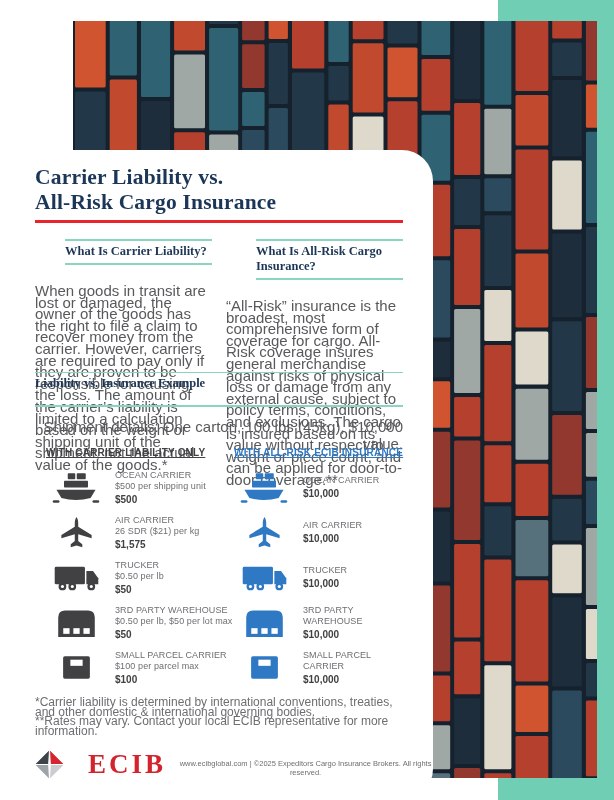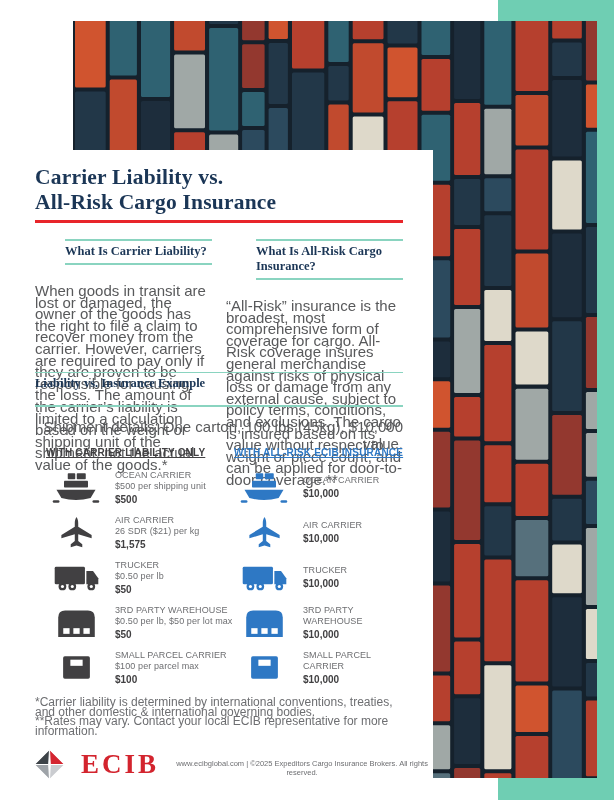--- a/index.html
+++ b/index.html
@@ -6,21 +6,21 @@
   body{
     width:614px;height:800px;position:relative;overflow:hidden;background:#fff;
     font-family:"Liberation Sans",sans-serif;color:#58595b;
   }
   
   .teal-block{position:absolute;left:498px;top:0;width:116px;height:800px;background:var(--teal,#6FCEB3);}
   
   .photo{position:absolute;left:73px;top:21px;width:524px;height:757px;background:#15212c;overflow:hidden;}
   .photo svg{display:block;}
   
-  .content{position:absolute;left:0;top:150px;width:433px;height:650px;background:#fff;}
+  .content{position:absolute;left:0;top:150px;width:433px;height:650px;background:#fff;border-radius:31px;}
 
   .title{position:absolute;left:35px;top:15px;width:368px;
     font-family:"Liberation Serif",serif;font-weight:700;font-size:21.5px;line-height:25px;
     color:var(--navy,#1B3656);letter-spacing:.2px;}
   .red-rule{position:absolute;left:35px;top:70px;width:368px;height:3px;background:var(--red,#E8252A);}
 
   .cols{position:absolute;left:35px;top:89px;width:368px;display:grid;grid-template-columns:1fr 1fr;column-gap:14px;}
   .colhead{border-top:2px solid var(--teal-light,#8AD4C0);border-bottom:2px solid var(--teal-light,#8AD4C0);
     padding:3px 0 4px;font-family:"Liberation Serif",serif;font-weight:700;font-size:12.5px;color:var(--navy,#1B3656);margin-left:30px;}
   .colbody{margin-top:20px;font-size:15px;line-height:11.6px;color:#58595b;}
@@ -46,21 +46,21 @@
   .icon.plane{width:33px;height:33px}
   .icon.truck{width:45px;height:30px}
   .icon.warehouse{width:41px;height:29px}
   .icon.parcel{width:29px;height:27px}
   .txt{padding-left:9px;}
   .lbl,.det{font-size:9px;color:#6d6e71;line-height:11.5px;letter-spacing:.1px;}
   .amt{font-size:10px;font-weight:700;color:#414042;line-height:12px;margin-top:1px;}
 
   .footnotes{position:absolute;left:35px;top:548px;width:380px;font-size:12px;line-height:9.6px;color:#6d6e71;}
   .footer{position:absolute;left:33px;top:598px;display:flex;align-items:center;gap:12px;}
-  .logo{display:flex;align-items:center;gap:15px;}
+  .logo{display:flex;align-items:center;gap:22px;}
   .logo-gem{width:33px;height:33px;display:block;}
   .logo-text{font-family:"Liberation Serif",serif;font-weight:700;font-size:27px;letter-spacing:3px;color:#d3242e;}
   .copyright{font-size:7.5px;color:#6d6e71;padding-top:6px;text-align:center;}
   .hidden-defs{position:absolute;width:0;height:0;overflow:hidden;}
 </style>
 </head>
 <body>
 
 <svg class="hidden-defs" xmlns="http://www.w3.org/2000/svg" aria-hidden="true">
   <symbol id="sym-ship" viewBox="0 0 64 44">

